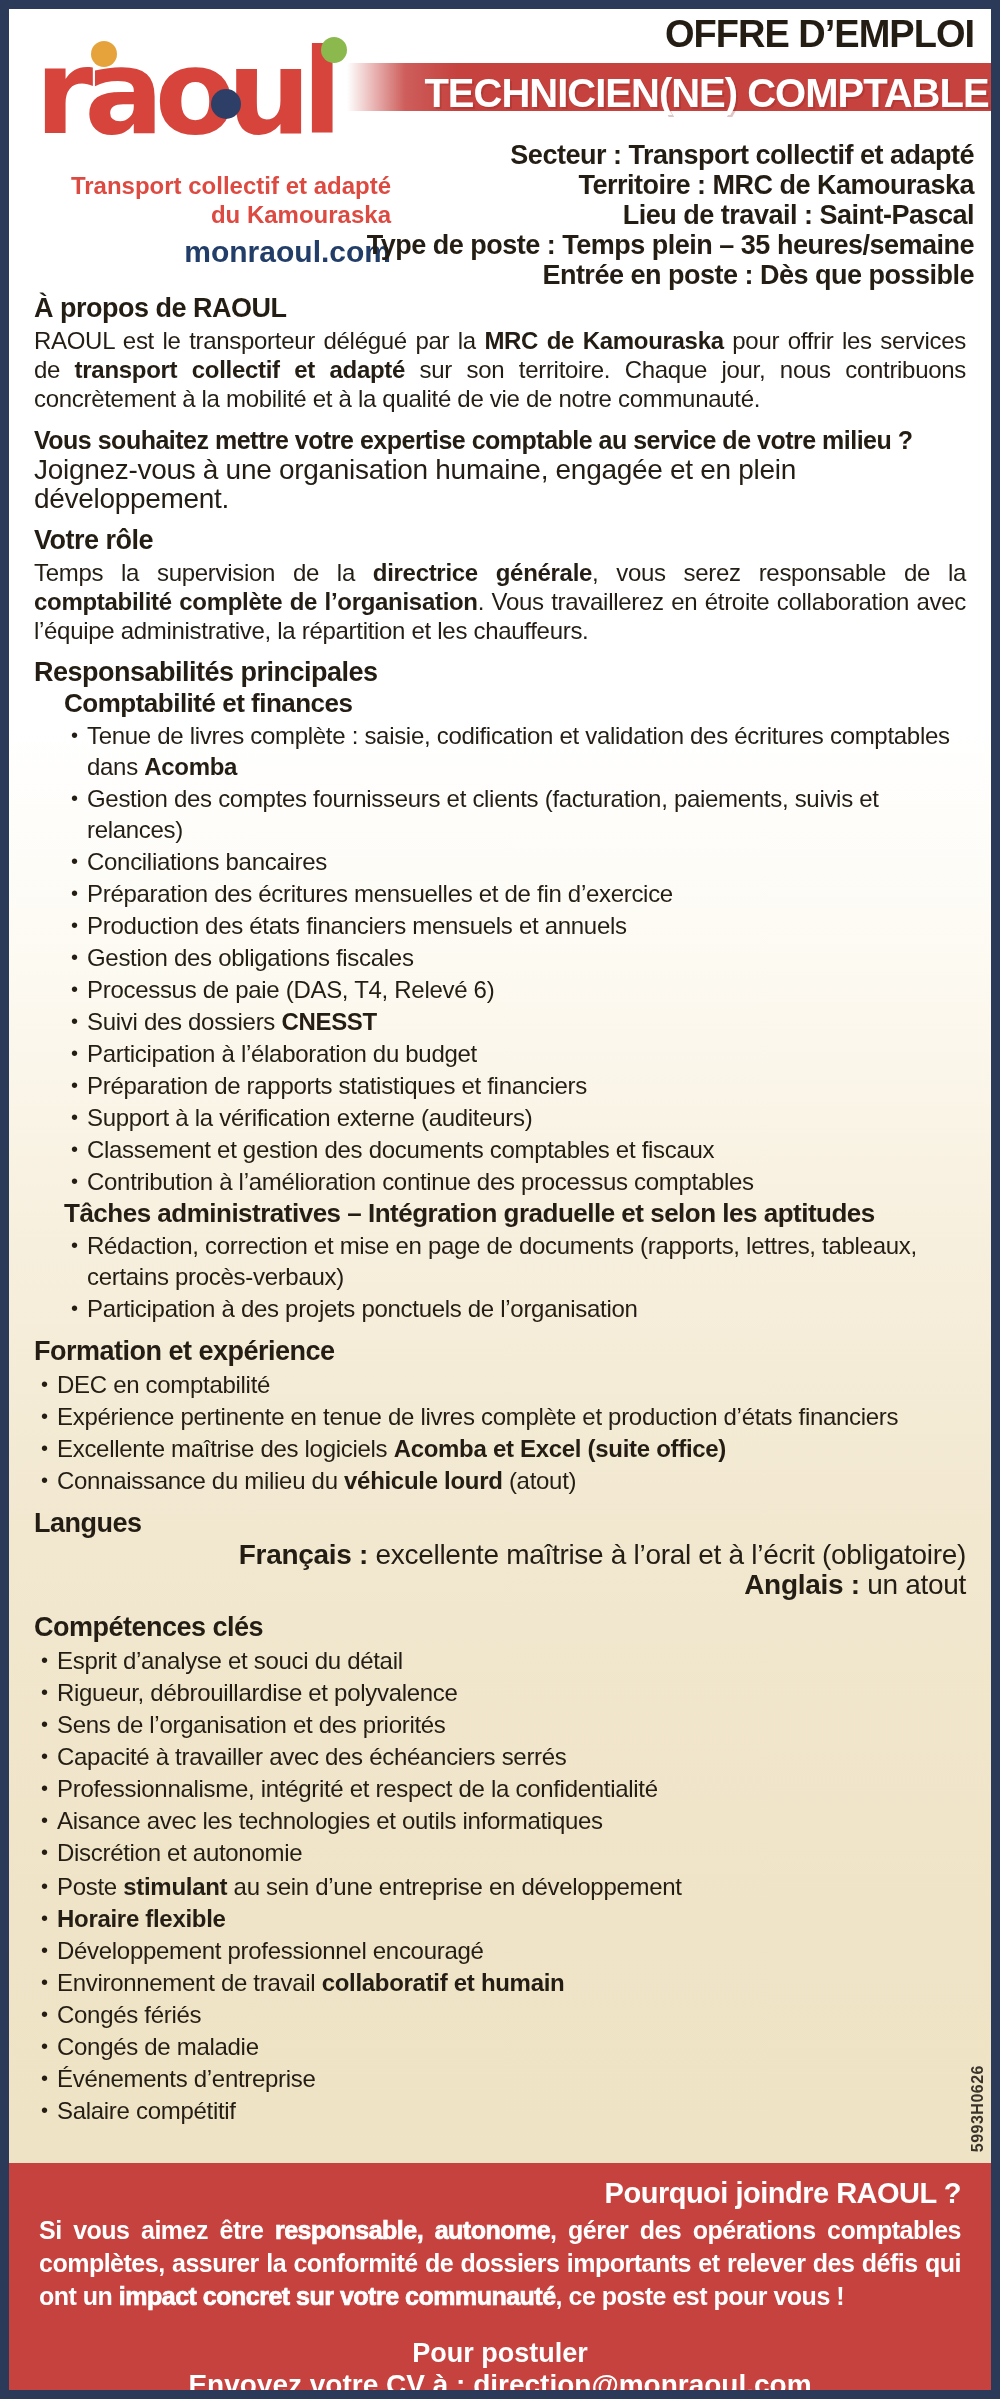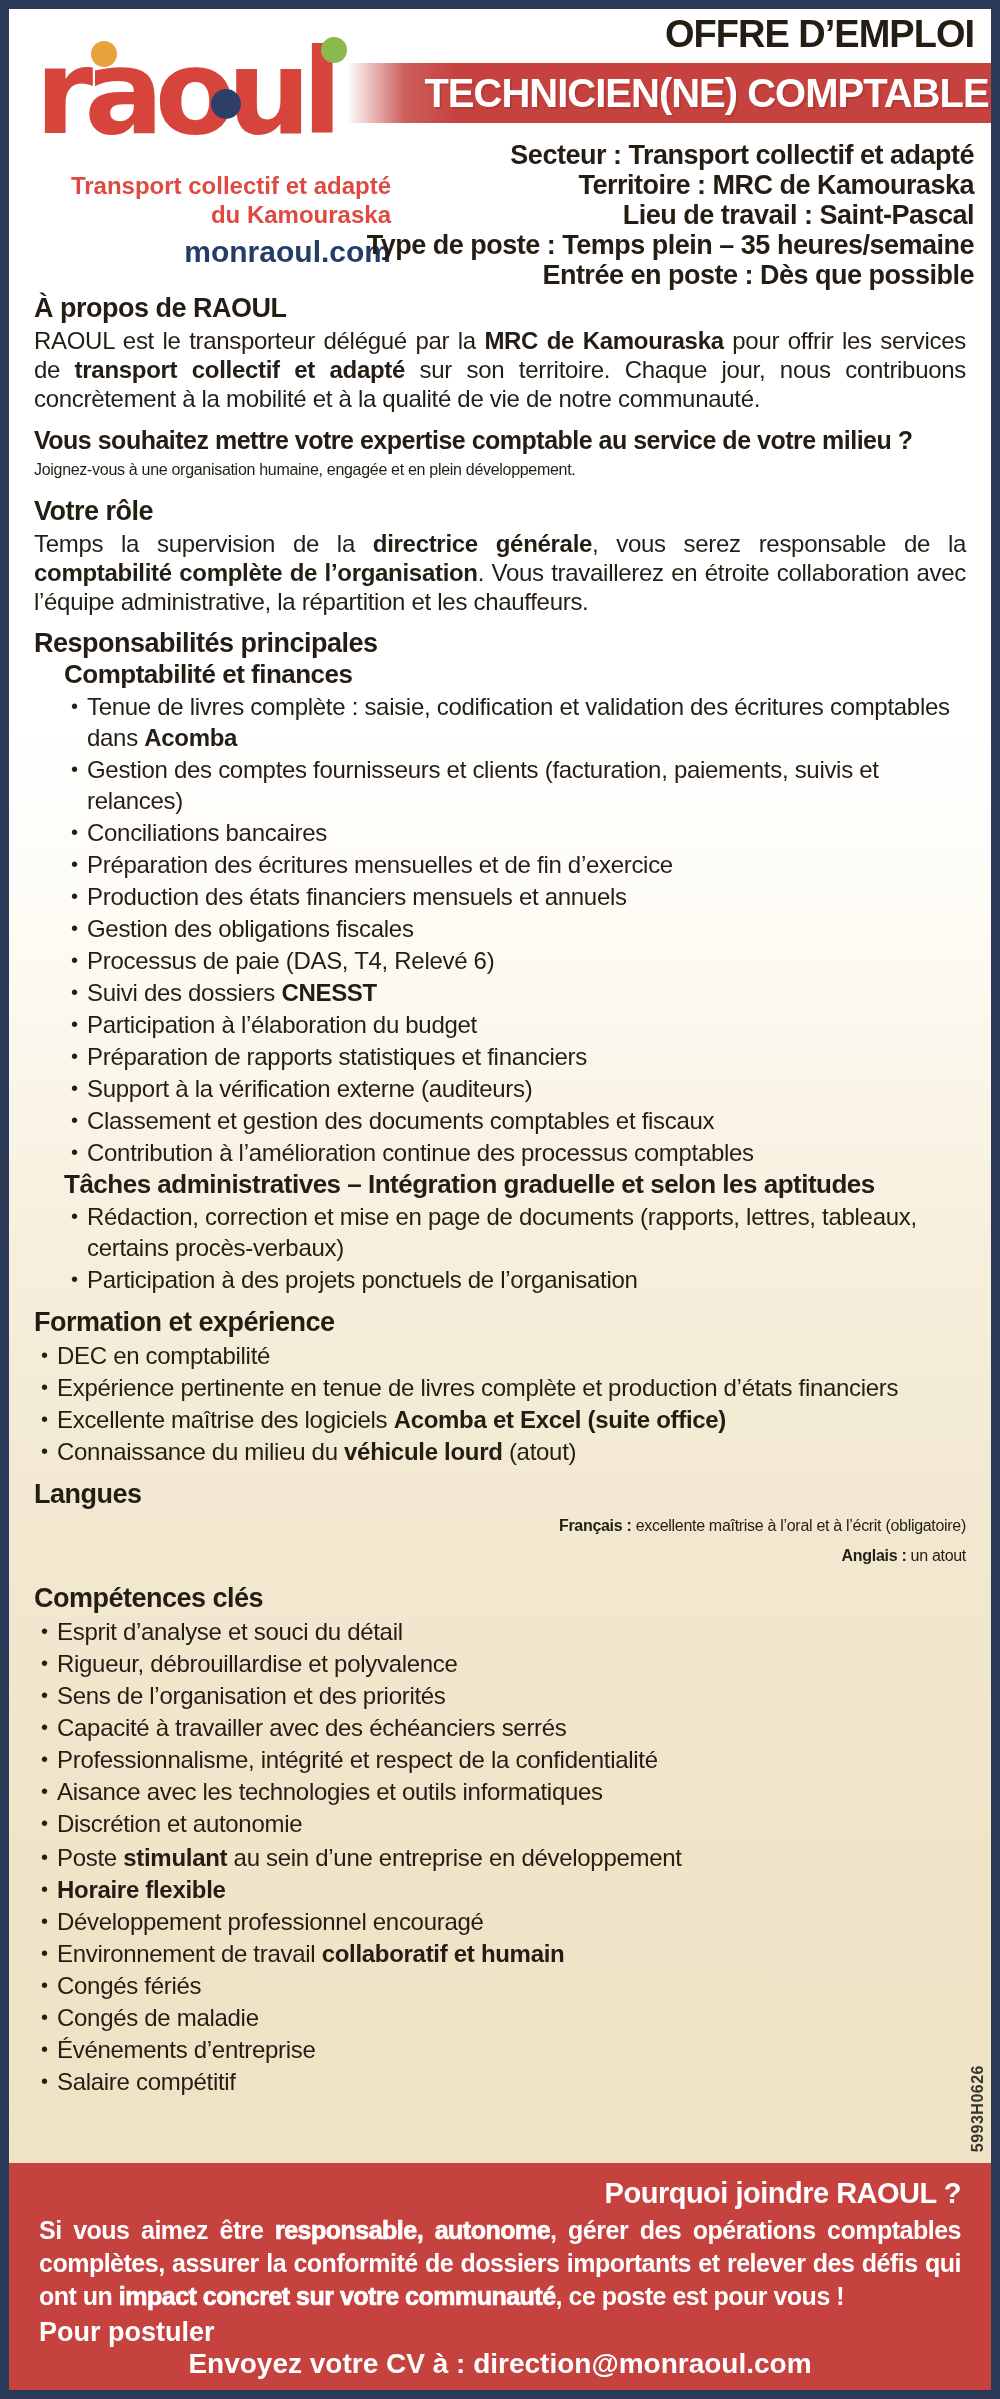--- a/index.html
+++ b/index.html
@@ -19,21 +19,21 @@
     background:linear-gradient(180deg,#ffffff 0%,#ffffff 30%,#fdfaf2 40%,#f7efdd 52%,#f2e8d0 64%,#efe4c7 80%,#eee2c3 100%);
   }
 
   
   .offer-label {
     position:absolute; top:2px; right:17px;
     font-size:38px; font-weight:bold; letter-spacing:-1px;
     line-height:47px; color:#241d14;
   }
   .banner {
-    position:absolute; top:54px; left:338px; right:0; height:60px;
+    position:absolute; top:54px; left:338px; right:0; height:48px;
     background:linear-gradient(90deg, rgba(197,66,63,0) 0%, rgba(197,66,63,0.85) 9%, #c5423f 17%);
   }
   .banner .job-title {
     display:block; text-align:center; padding-left:75px;
     font-size:40px; font-weight:bold; letter-spacing:-1px;
     line-height:60px; color:#ffffff;
     text-shadow:2px 2px 0 rgba(130,30,25,0.25);
   }
 
   .logo { position:absolute; left:26px; top:10px; width:356px; }
@@ -54,21 +54,21 @@
     position:absolute; top:131px; right:17px;
     list-style:none; text-align:right;
     font-size:27px; line-height:30px; font-weight:bold; letter-spacing:-0.5px;
   }
 
   
   .content { position:absolute; top:284px; left:25px; right:25px; }
   .h1 { font-size:27px; font-weight:bold; letter-spacing:-0.5px; line-height:30px; margin-top:12px; }
   .h1:first-child { margin-top:0; }
   .para { font-size:24px; line-height:29px; text-align:justify; letter-spacing:-0.3px; margin-top:3px; }
-  .line { font-size:16px; line-height:29px; letter-spacing:-0.3px; }
+  .line { font-size:28px; line-height:29px; letter-spacing:-0.3px; }
   .qhead { font-size:25px; font-weight:bold; letter-spacing:-0.5px; line-height:30px; margin-top:12px; }
   .subh { font-size:26px; font-weight:bold; letter-spacing:-0.5px; line-height:28px; margin-left:30px; margin-top:2px; }
   ul.bullets { list-style:none; margin-top:3px; }
   ul.level1 { margin-left:6px; }
   ul.level2 { margin-left:36px; }
   ul.bullets li {
     position:relative; padding-left:17px;
     font-size:24px; line-height:31px; letter-spacing:-0.3px;
     margin-bottom:1px;
   }
@@ -85,21 +85,21 @@
 
   
   .footer {
     position:absolute; left:0; right:0; bottom:0; top:2154px;
     background:#c5423f; color:#ffffff;
     padding:13px 30px 0;
   }
   .f-head { text-align:right; font-size:29px; font-weight:bold; letter-spacing:-0.5px; line-height:34px; }
   .f-para { font-size:25px; font-weight:bold; line-height:33px; letter-spacing:-0.5px; text-align:justify; margin-top:4px; }
   .f-para b { -webkit-text-stroke:0.7px #ffffff; }
-  .f-cta  { text-align:left; font-size:27px; font-weight:bold; line-height:32px; margin-top:3px; }
+  .f-cta  { text-align:center; font-size:27px; font-weight:bold; line-height:32px; margin-top:24px; }
   .f-apply{ text-align:center; font-size:28px; font-weight:bold; line-height:32px; }
 </style>
 </head>
 <body>
 
 <div class="page">
   <div class="inner">
 
     <div class="offer-label">OFFRE D’EMPLOI</div>
 

